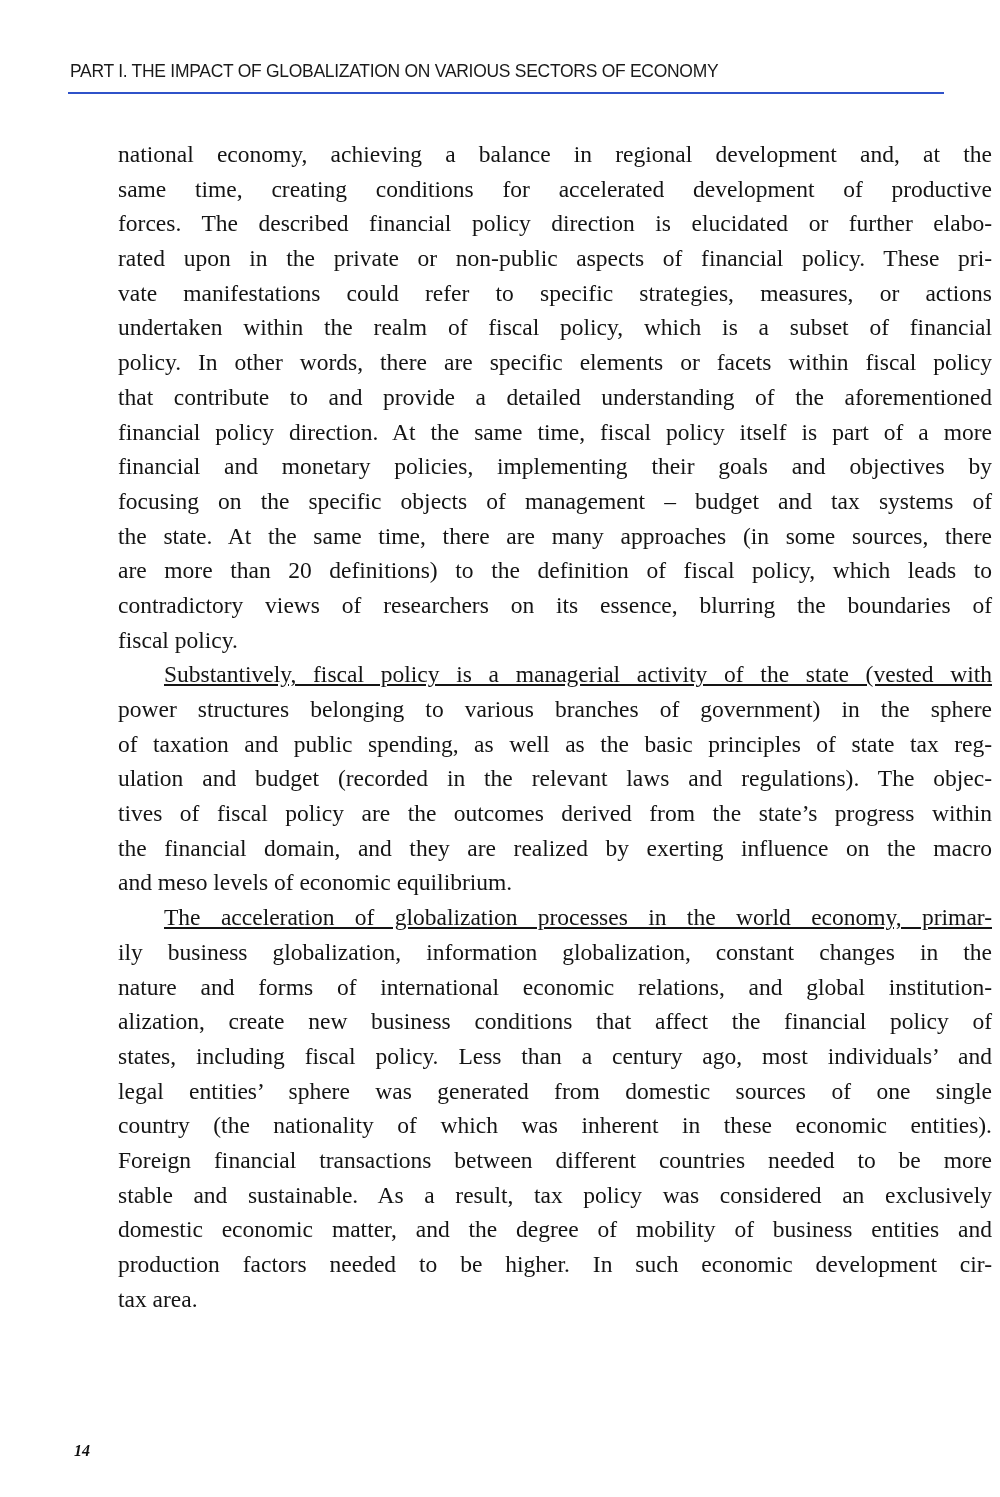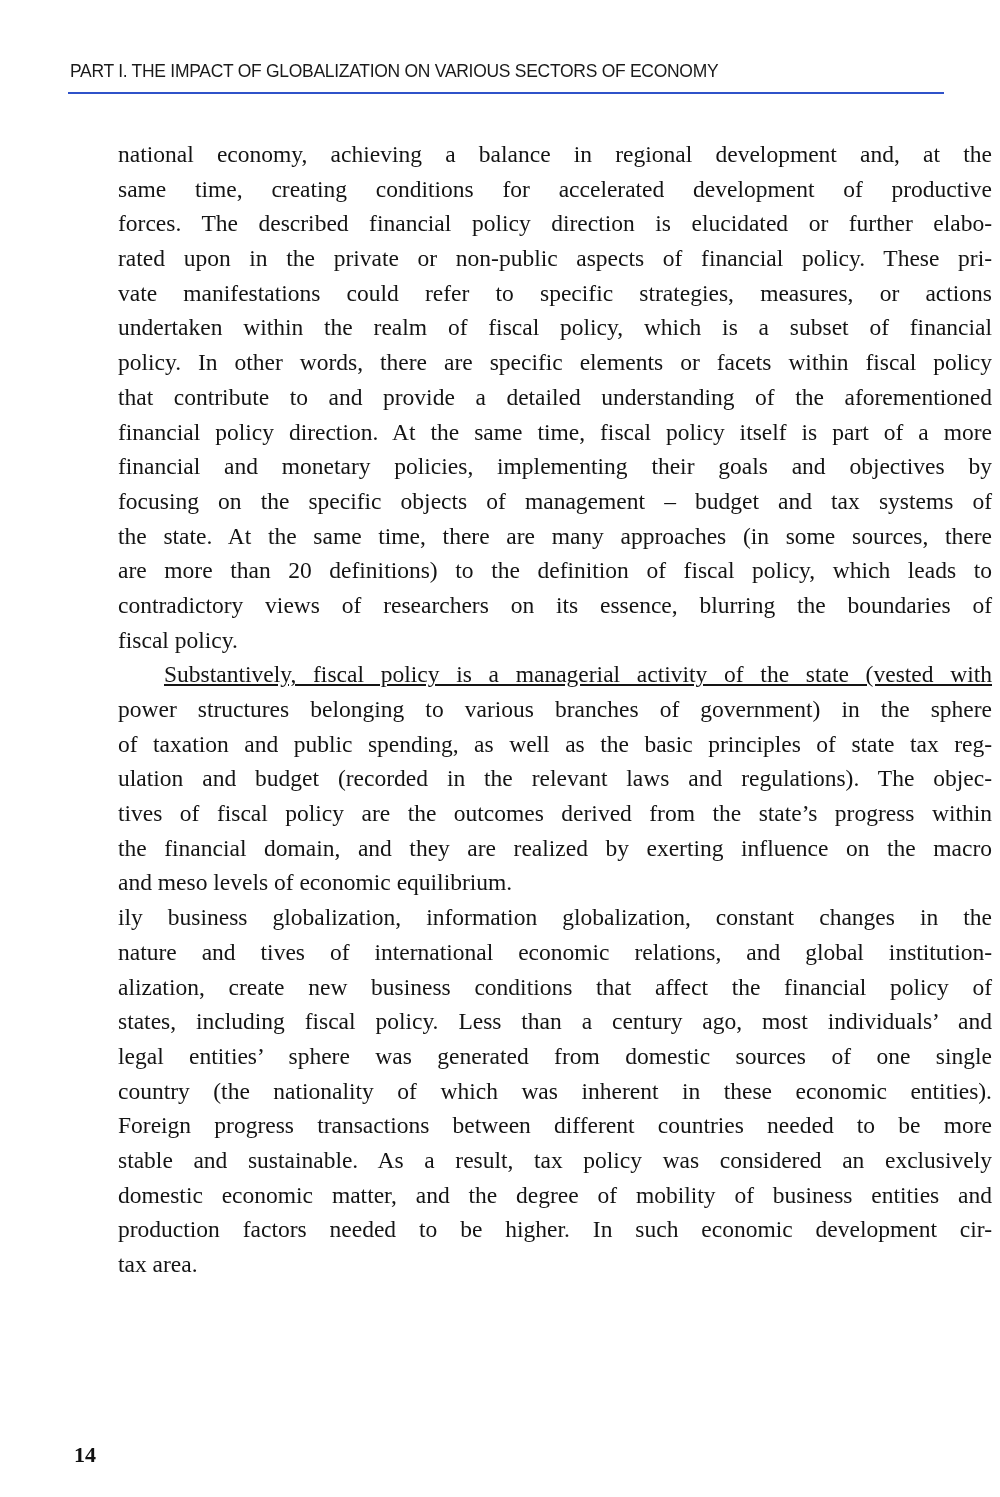--- a/index.html
+++ b/index.html
@@ -57,23 +57,24 @@
       text-align-last: left;
     }
     .line.indent {
       text-indent: 46px;
       text-decoration: underline;
     }
     .folio {
       position: absolute;
       left: 74px;
       top: 1442px;
-      font-size: 22px;
+      font-size: 16px;
       font-weight: bold;
       color: #111;
+      font-style: italic;
     }
   </style>
 </head>
 <body>
 
 <div class="running-head">PART I. THE IMPACT  OF GLOBALIZATION  ON VARIOUS SECTORS  OF ECONOMY</div>
 <div class="head-rule" style="background: rgb(47, 82, 201);"></div>
 
 <div class="body-text" id="body-text">
     <div>
@@ -96,27 +97,28 @@
     <div>
       <span class="line indent">Substantively, fiscal policy is a managerial activity of the state (vested with</span>
       <span class="line">power structures belonging to various branches of government) in the sphere</span>
       <span class="line">of taxation and public spending, as well as the basic principles of state tax reg-</span>
       <span class="line">ulation and budget (recorded in the relevant laws and regulations). The objec-</span>
       <span class="line">tives of fiscal policy are the outcomes derived from the state’s progress within</span>
       <span class="line">the financial domain, and they are realized by exerting influence on the macro</span>
       <span class="line last">and meso levels of economic equilibrium.</span>
     </div>
     <div>
+      <span class="line indent">The acceleration of globalization processes in the world economy, primar-</span>
       <span class="line">ily business globalization, information globalization, constant changes in the</span>
-      <span class="line">nature and tives of international economic relations, and global institution-</span>
+      <span class="line">nature and forms of international economic relations, and global institution-</span>
       <span class="line">alization, create new business conditions that affect the financial policy of</span>
       <span class="line">states, including fiscal policy. Less than a century ago, most individuals’ and</span>
       <span class="line">legal entities’ sphere was generated from domestic sources of one single</span>
       <span class="line">country (the nationality of which was inherent in these economic entities).</span>
-      <span class="line">Foreign progress transactions between different countries needed to be more</span>
+      <span class="line">Foreign financial transactions between different countries needed to be more</span>
       <span class="line">stable and sustainable. As a result, tax policy was considered an exclusively</span>
       <span class="line">domestic economic matter, and the degree of mobility of business entities and</span>
       <span class="line">production factors needed to be higher. In such economic development cir-</span>
       <span class="line last">tax area.</span>
     </div>
   </div>
 
 <div class="folio">14</div>
 
 </body></html>

